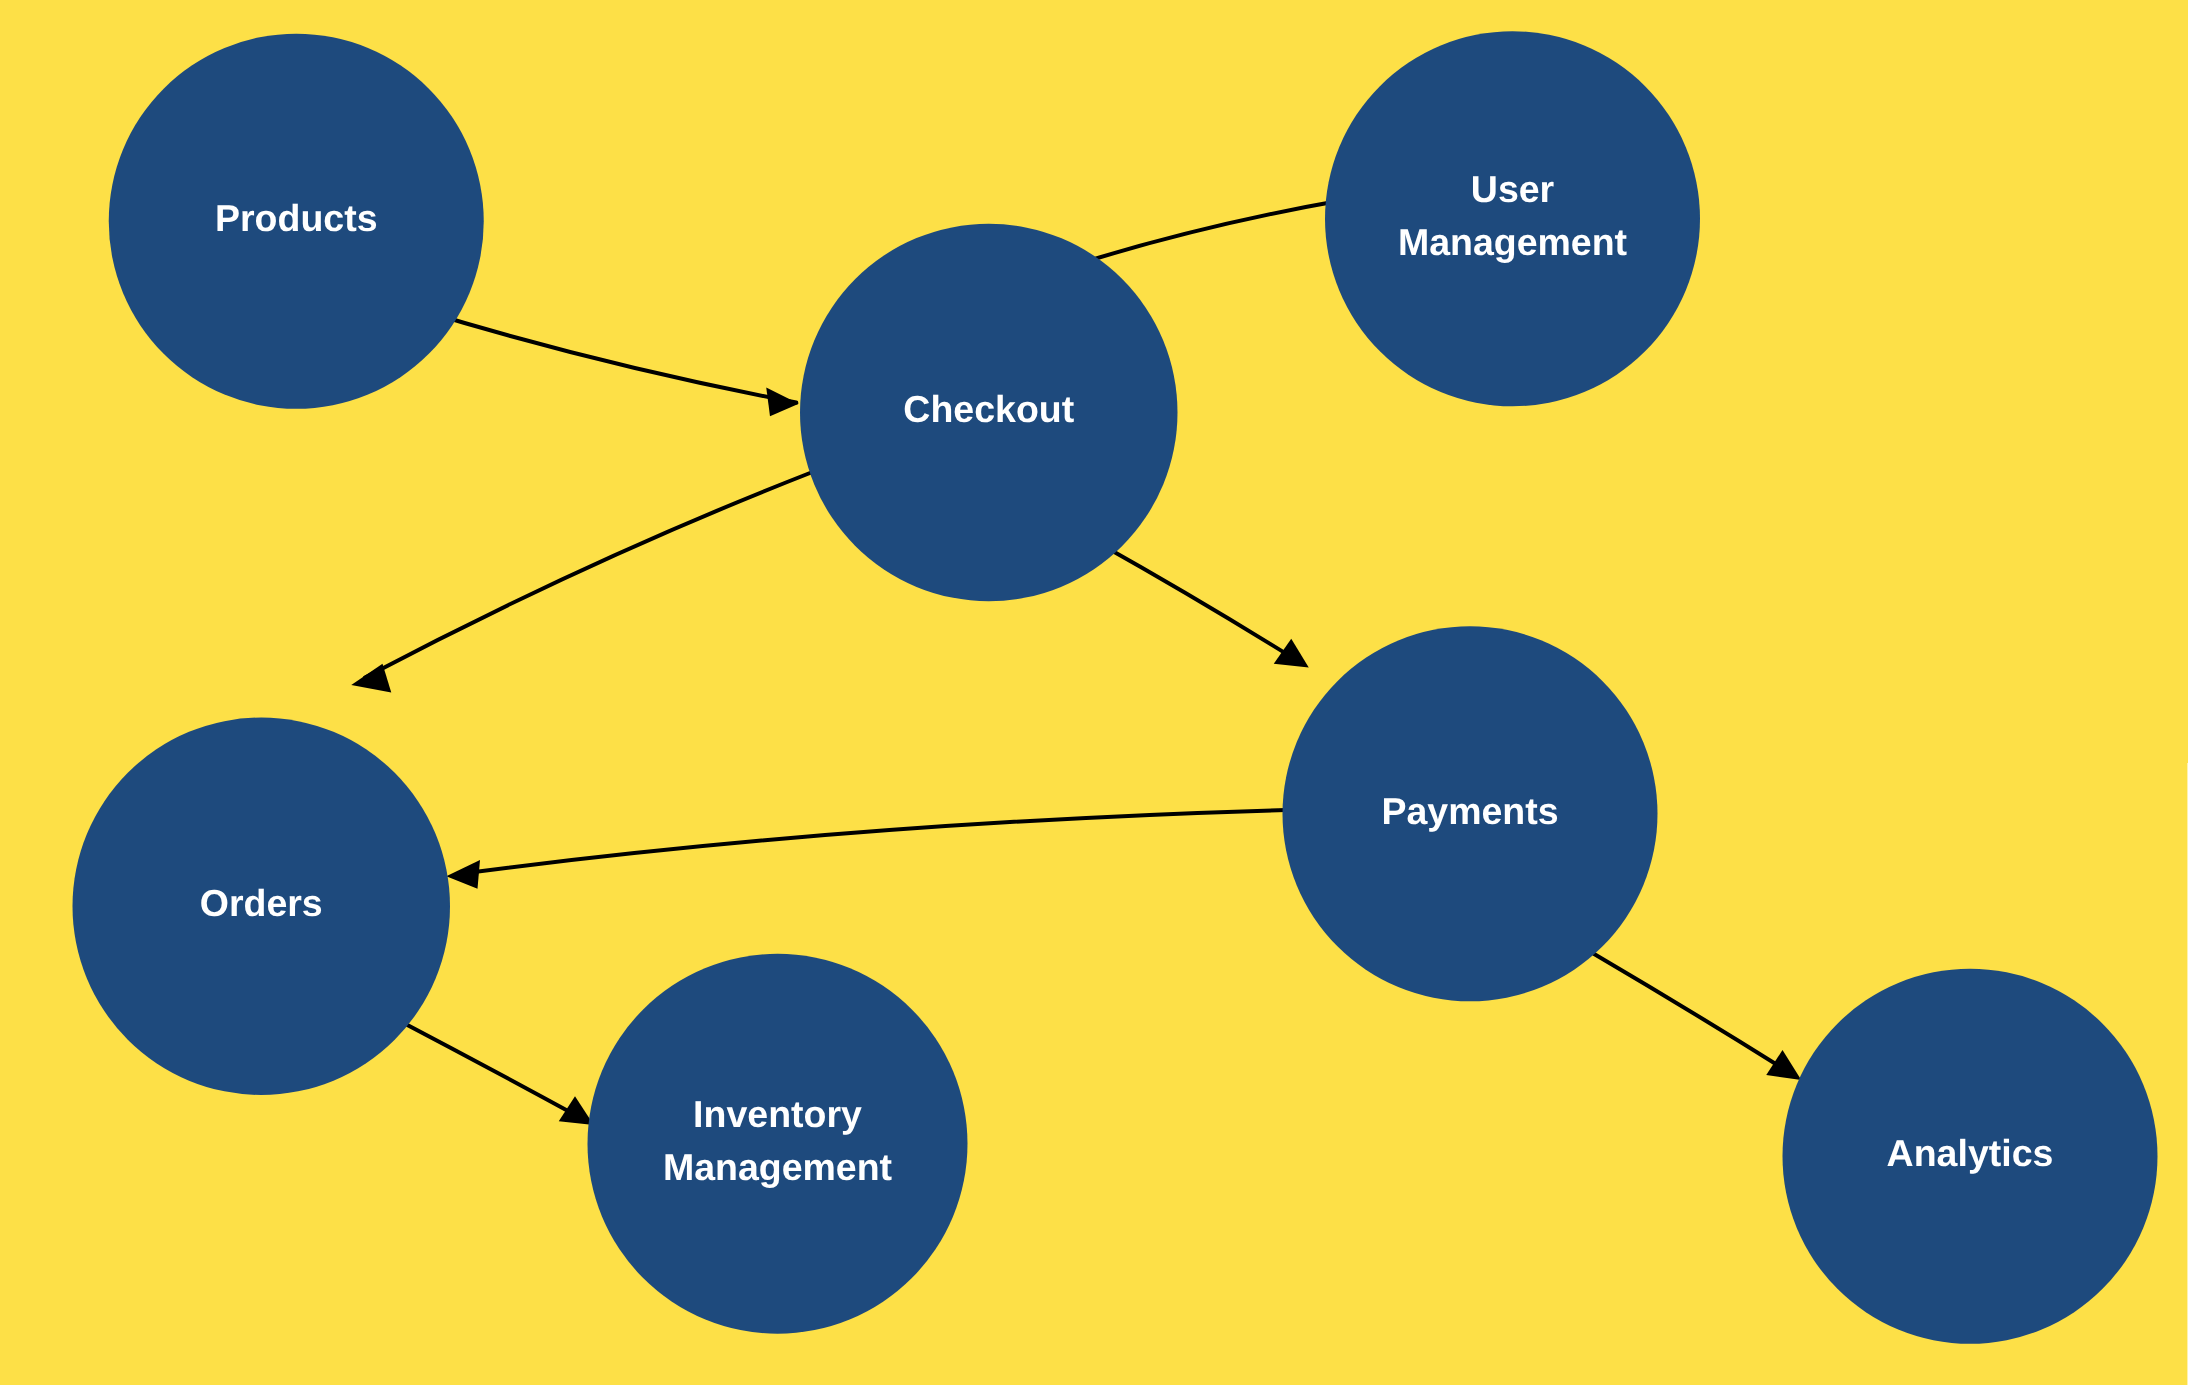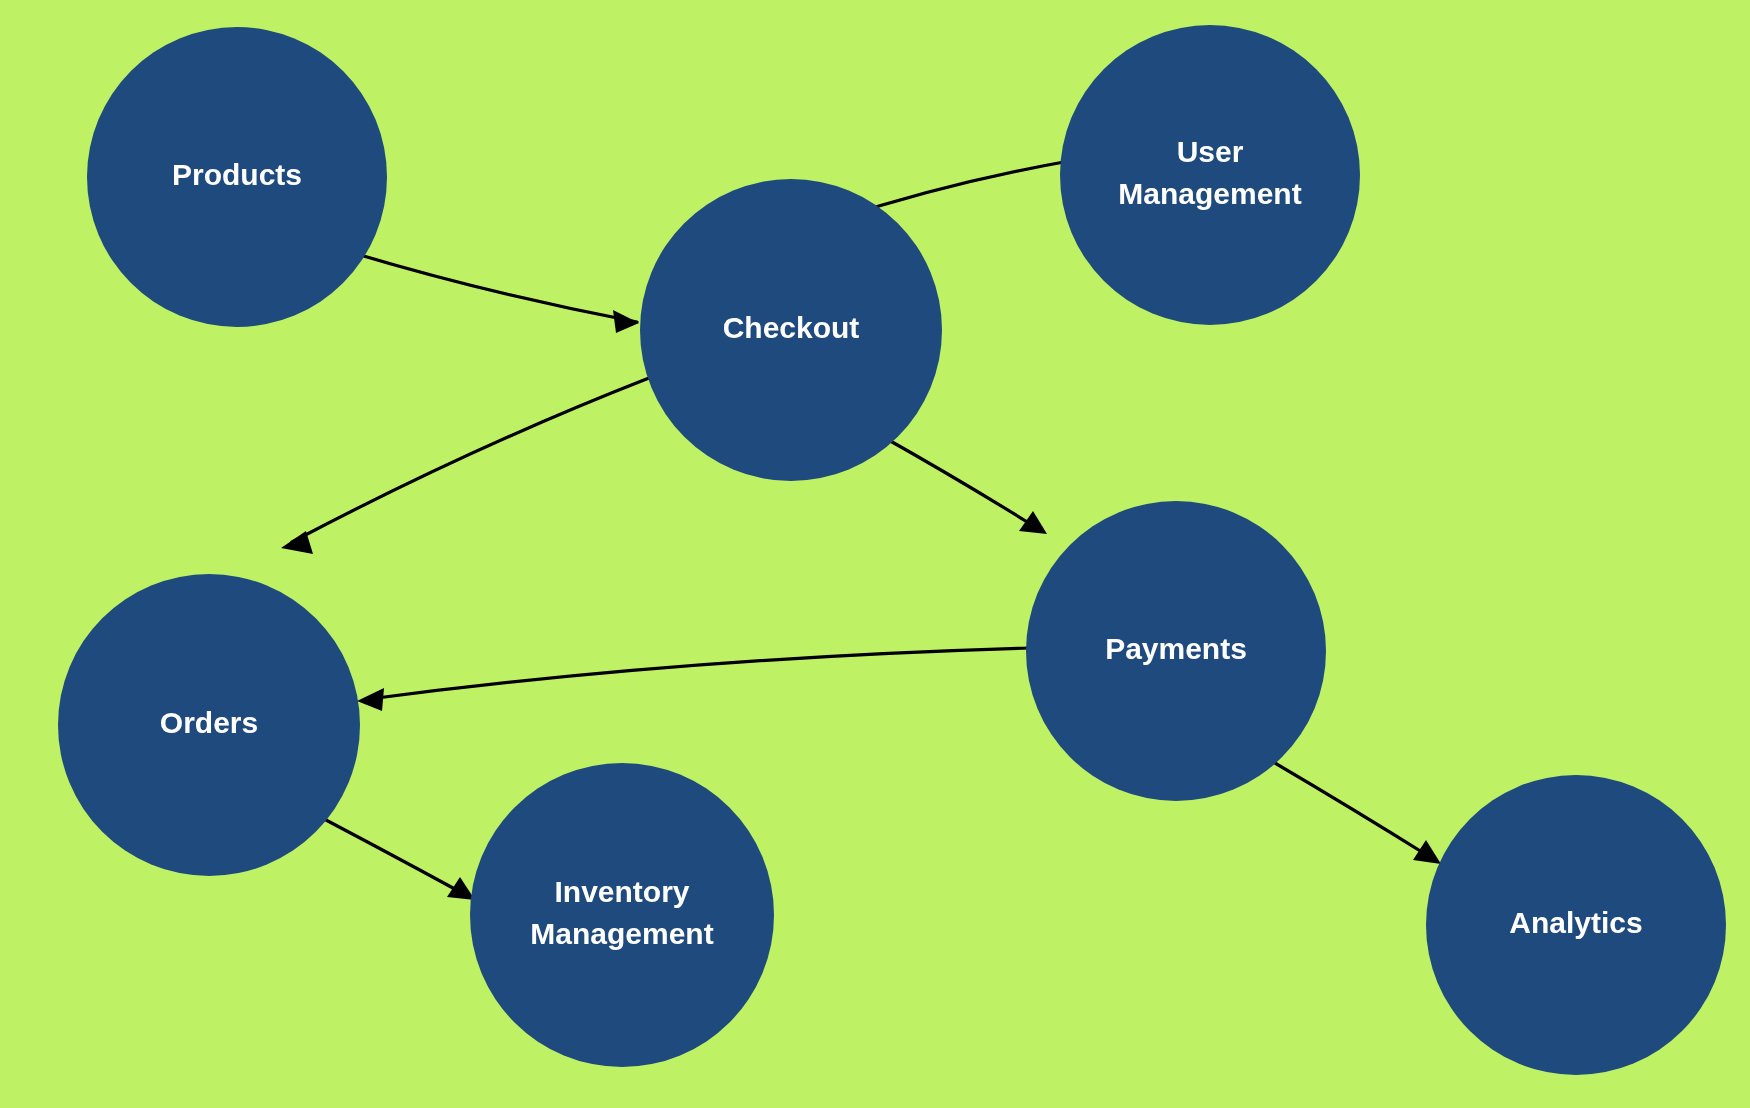--- a/index.html
+++ b/index.html
@@ -11,21 +11,21 @@
   body {
     width: 1750px;
     height: 1108px;
     overflow: hidden;
     font-family: "Liberation Sans", sans-serif;
   }
   #graph-canvas {
     position: relative;
     width: 1750px;
     height: 1108px;
-    background: #bef264;
+    background: #fde047;
   }
   #graph-svg {
     position: absolute;
     top: 0;
     left: 0;
     width: 1750px;
     height: 1108px;
     display: block;
   }
   .node-circle {

